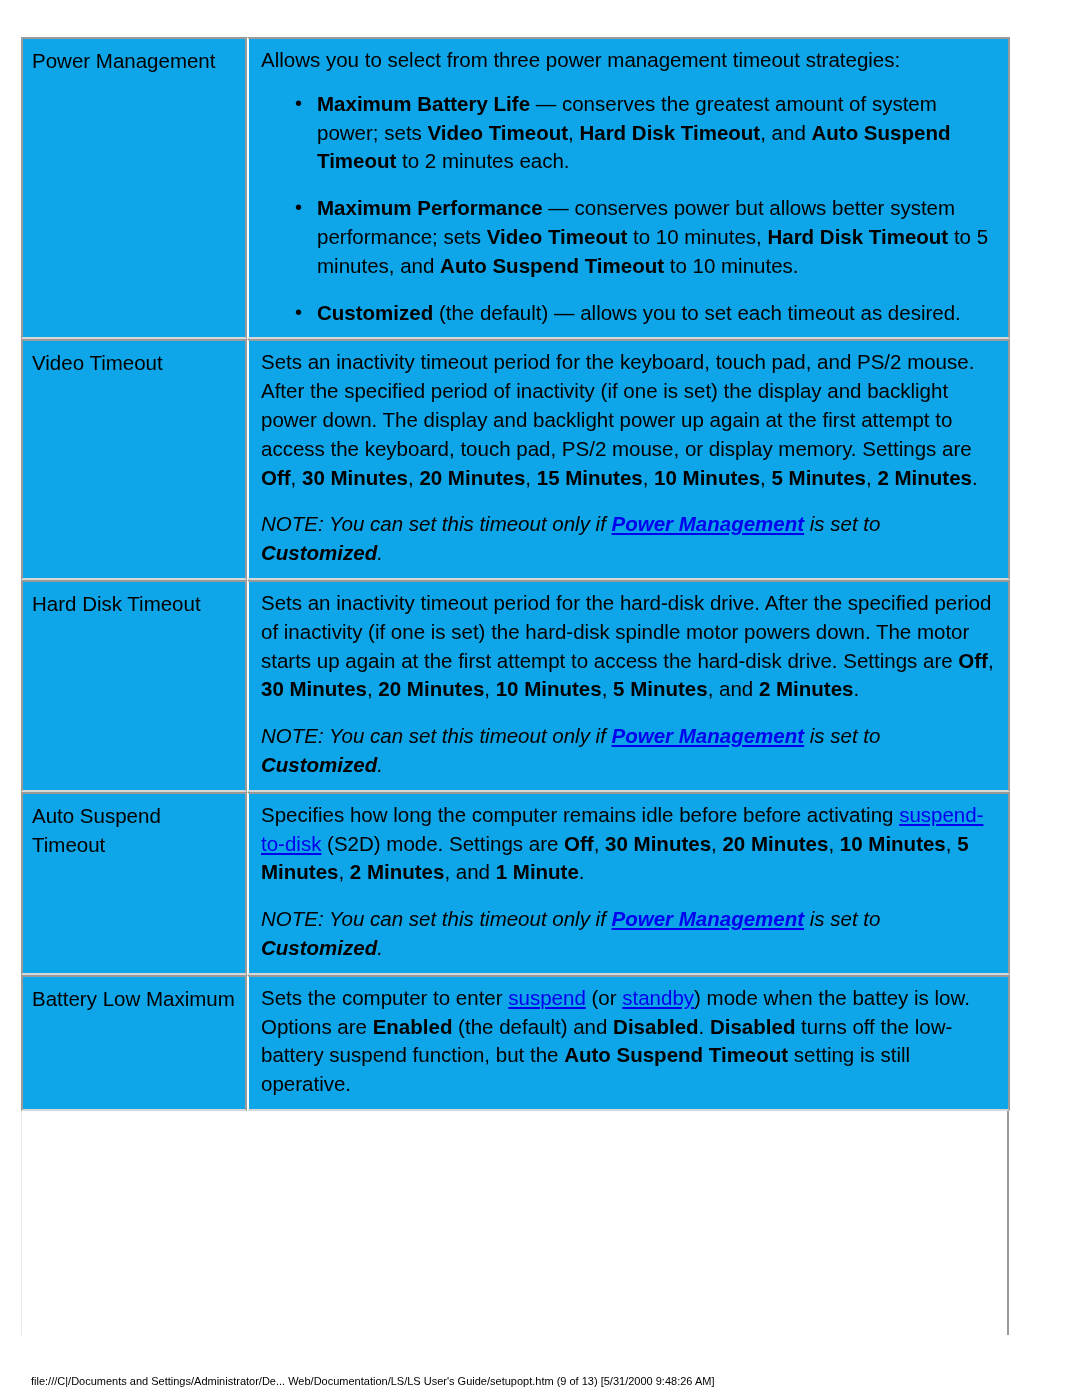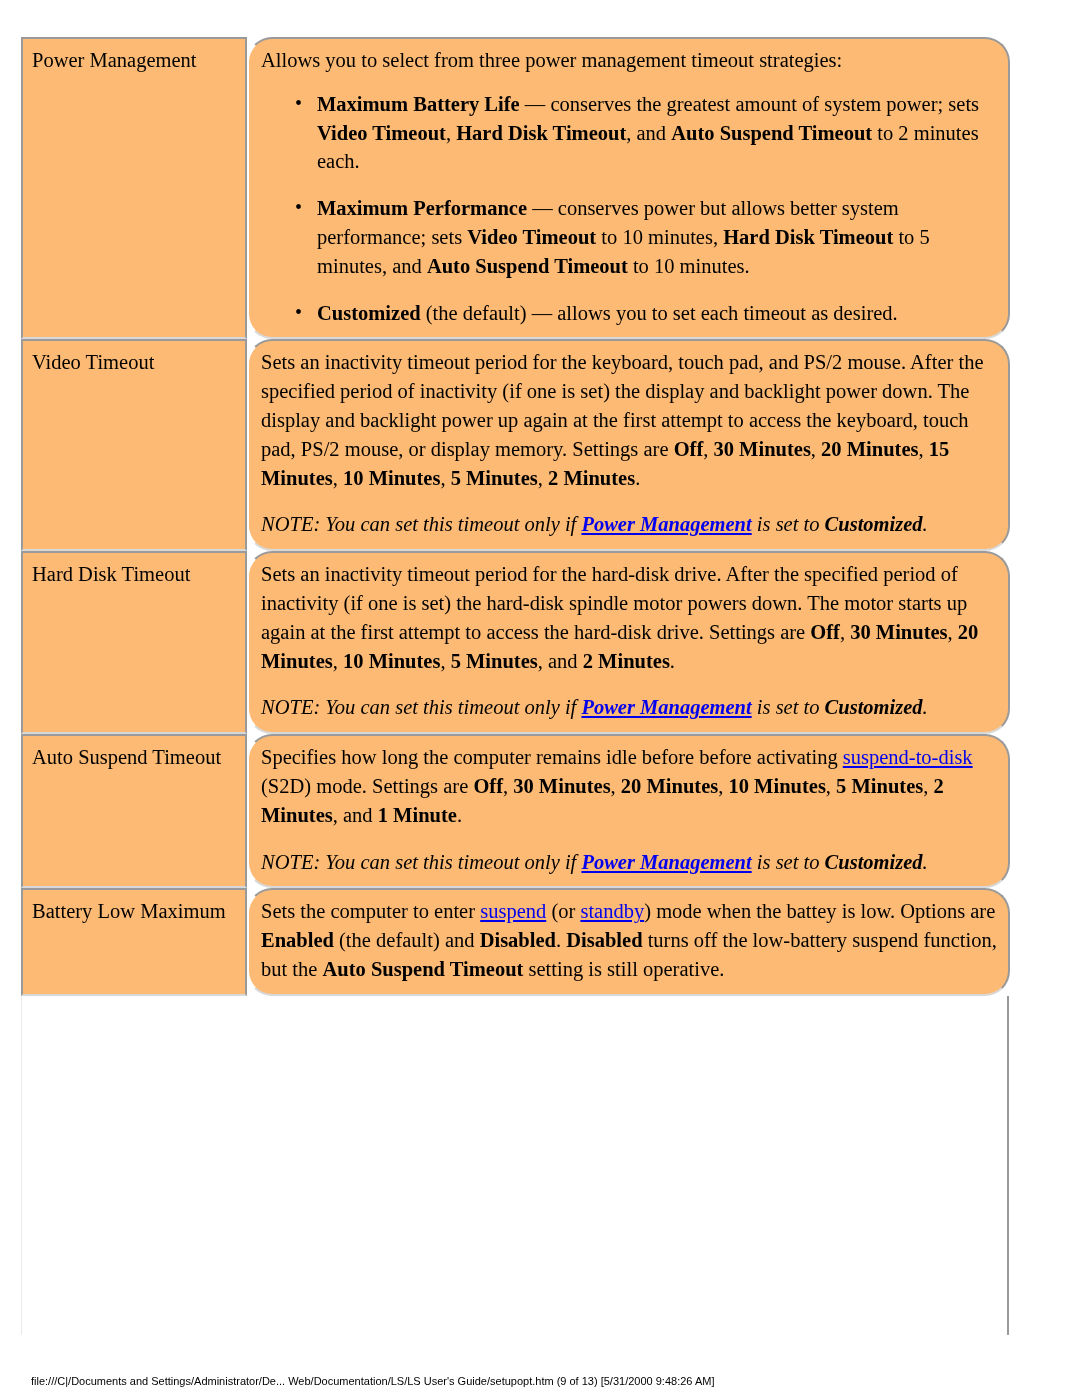--- a/index.html
+++ b/index.html
@@ -58,38 +58,36 @@
   }
   .options-table td {
     border: 2px solid;
     border-color: #9a9a9a #ffffff #ffffff #9a9a9a;
     border-top-color: #9a9a9a;
     border-left-color: #9a9a9a;
     border-right-color: #d8d8d8;
     border-bottom-color: #d8d8d8;
     vertical-align: top;
     padding: 7px 9px 10px 9px;
-    background: #fdba74;
-    font-family: Liberation Serif, serif;
+    background: #0ea5e9;
   }
   .options-table td.col-name {
     width: 204px;
     font-size: 20.5px;
     line-height: 29px;
     border-left-color: #9a9a9a;
     border-right-color: #9a9a9a;
   }
   .options-table td.col-desc {
     font-size: 20.5px;
     line-height: 28.8px;
     padding-left: 12px;
     padding-right: 10px;
     border-left-color: #ffffff;
     border-right-color: #9a9a9a;
-    border-radius: 25px;
   }
 
   .desc-lead {
     margin: 0;
   }
 
   
   ul.opt-list {
     margin: 0;
     padding: 0;

